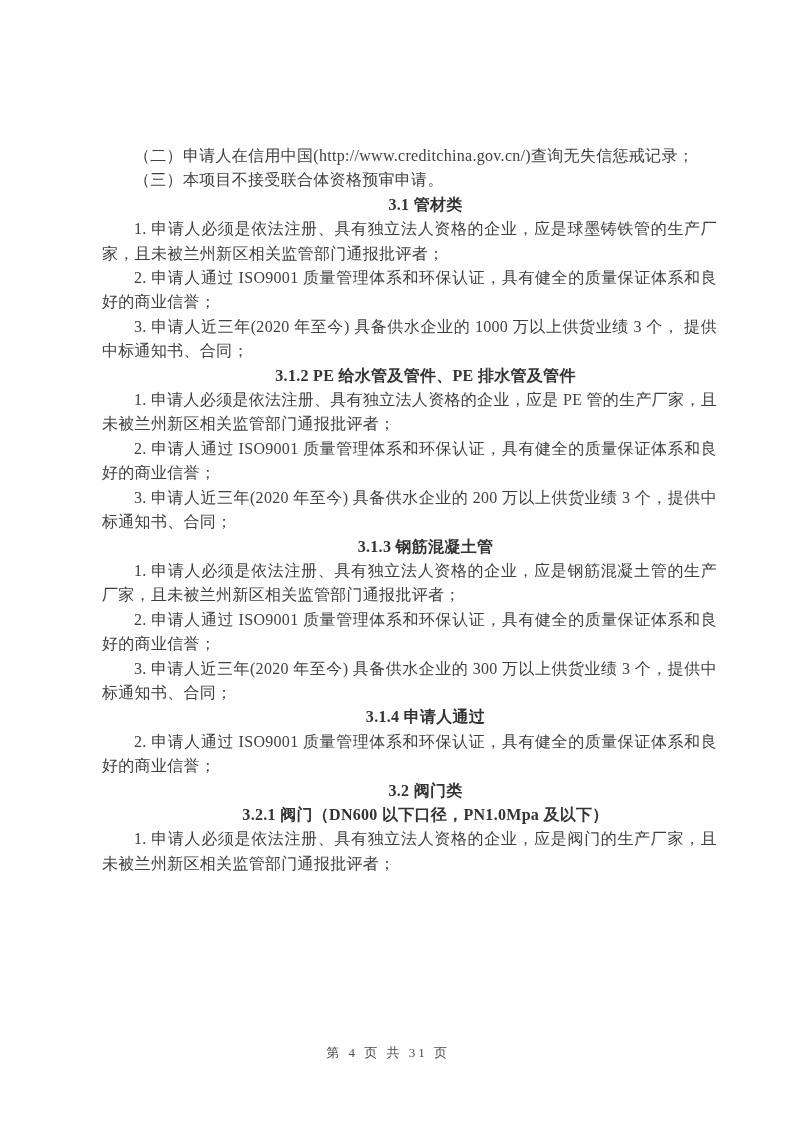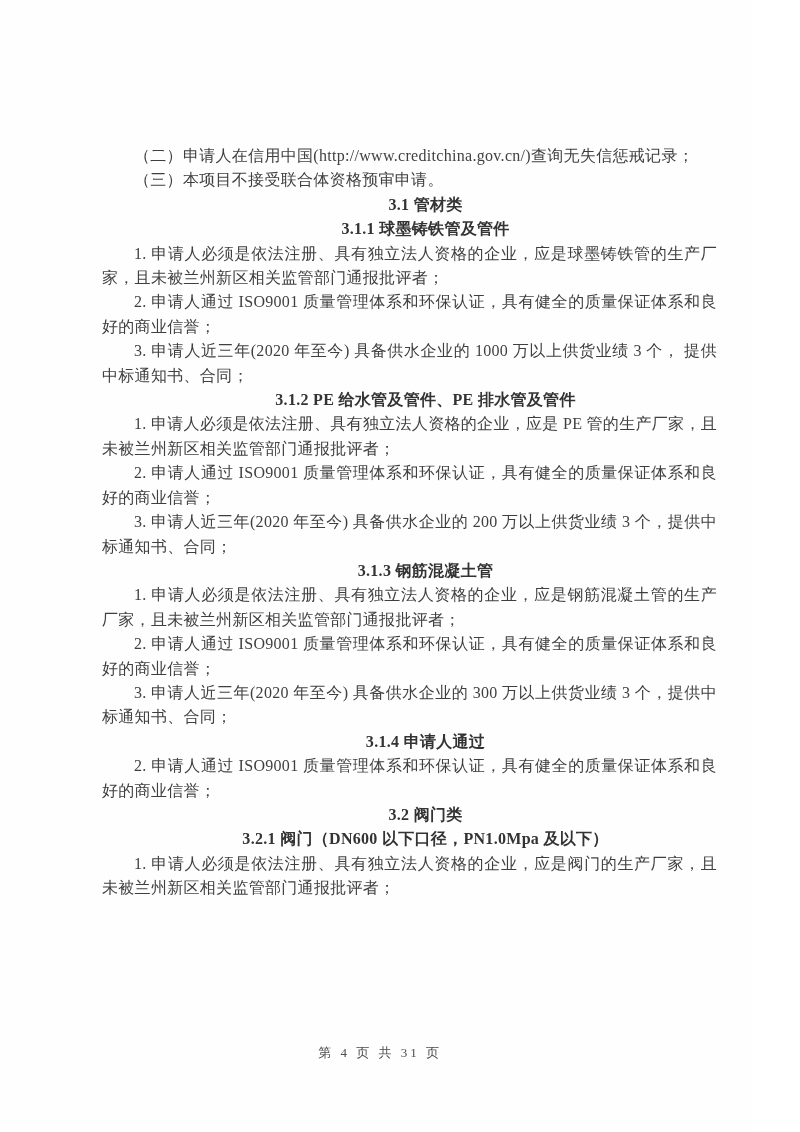--- a/index.html
+++ b/index.html
@@ -31,38 +31,37 @@
     padding: 0;
     text-indent: 2em;
   }
   .content p.heading {
     font-weight: 700;
     color: #333333;
     text-align: center;
   }
   .footer {
     position: absolute;
-    left: 4px;
+    left: 12px;
     top: 1044px;
     width: 100%;
     text-align: center;
     font-size: 13px;
     color: #4d4d4d;
     letter-spacing: 3px;
   }
 </style>
 </head>
 <body>
 
 <div class="page">
   <div class="content">
     <p>（二）申请人在信用中国(http://www.creditchina.gov.cn/)查询无失信惩戒记录；</p>
     <p>（三）本项目不接受联合体资格预审申请。</p>
     <p class="heading">3.1 管材类</p>
-    <p class="heading">3.1.1 球墨铸铁管及管件</p>
     <p>1. 申请人必须是依法注册、具有独立法人资格的企业，应是球墨铸铁管的生产厂家，且未被兰州新区相关监管部门通报批评者；</p>
     <p>2. 申请人通过 ISO9001 质量管理体系和环保认证，具有健全的质量保证体系和良好的商业信誉；</p>
     <p>3. 申请人近三年(2020 年至今)  具备供水企业的 1000 万以上供货业绩 3 个，  提供中标通知书、合同；</p>
     <p class="heading">3.1.2 PE 给水管及管件、PE 排水管及管件</p>
     <p>1. 申请人必须是依法注册、具有独立法人资格的企业，应是 PE 管的生产厂家，且未被兰州新区相关监管部门通报批评者；</p>
     <p>2. 申请人通过 ISO9001 质量管理体系和环保认证，具有健全的质量保证体系和良好的商业信誉；</p>
     <p>3. 申请人近三年(2020 年至今)  具备供水企业的 200 万以上供货业绩 3 个，提供中标通知书、合同；</p>
     <p class="heading">3.1.3 钢筋混凝土管</p>
     <p>1. 申请人必须是依法注册、具有独立法人资格的企业，应是钢筋混凝土管的生产厂家，且未被兰州新区相关监管部门通报批评者；</p>
     <p>2. 申请人通过 ISO9001 质量管理体系和环保认证，具有健全的质量保证体系和良好的商业信誉；</p>

